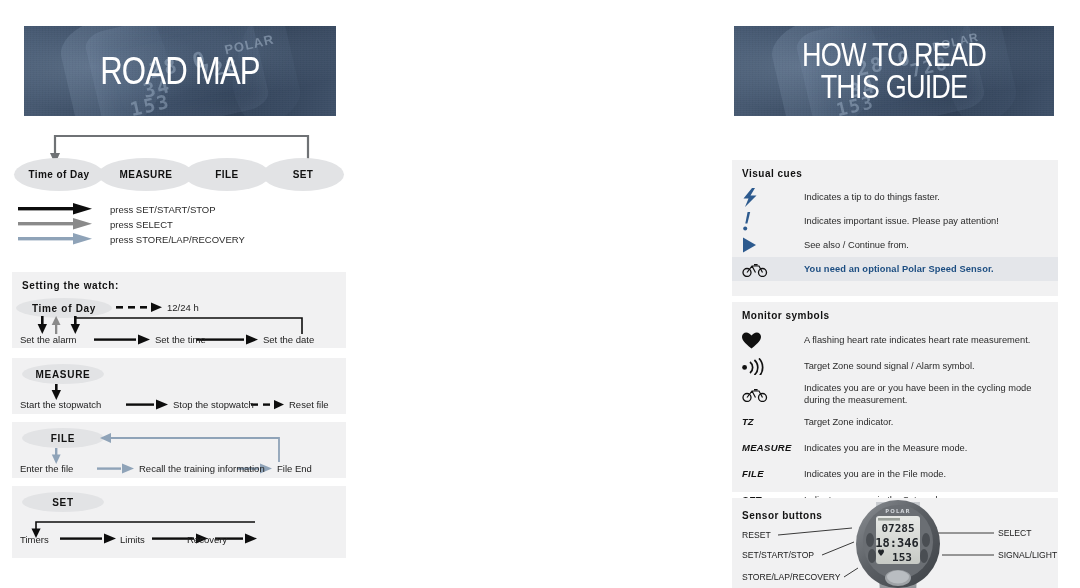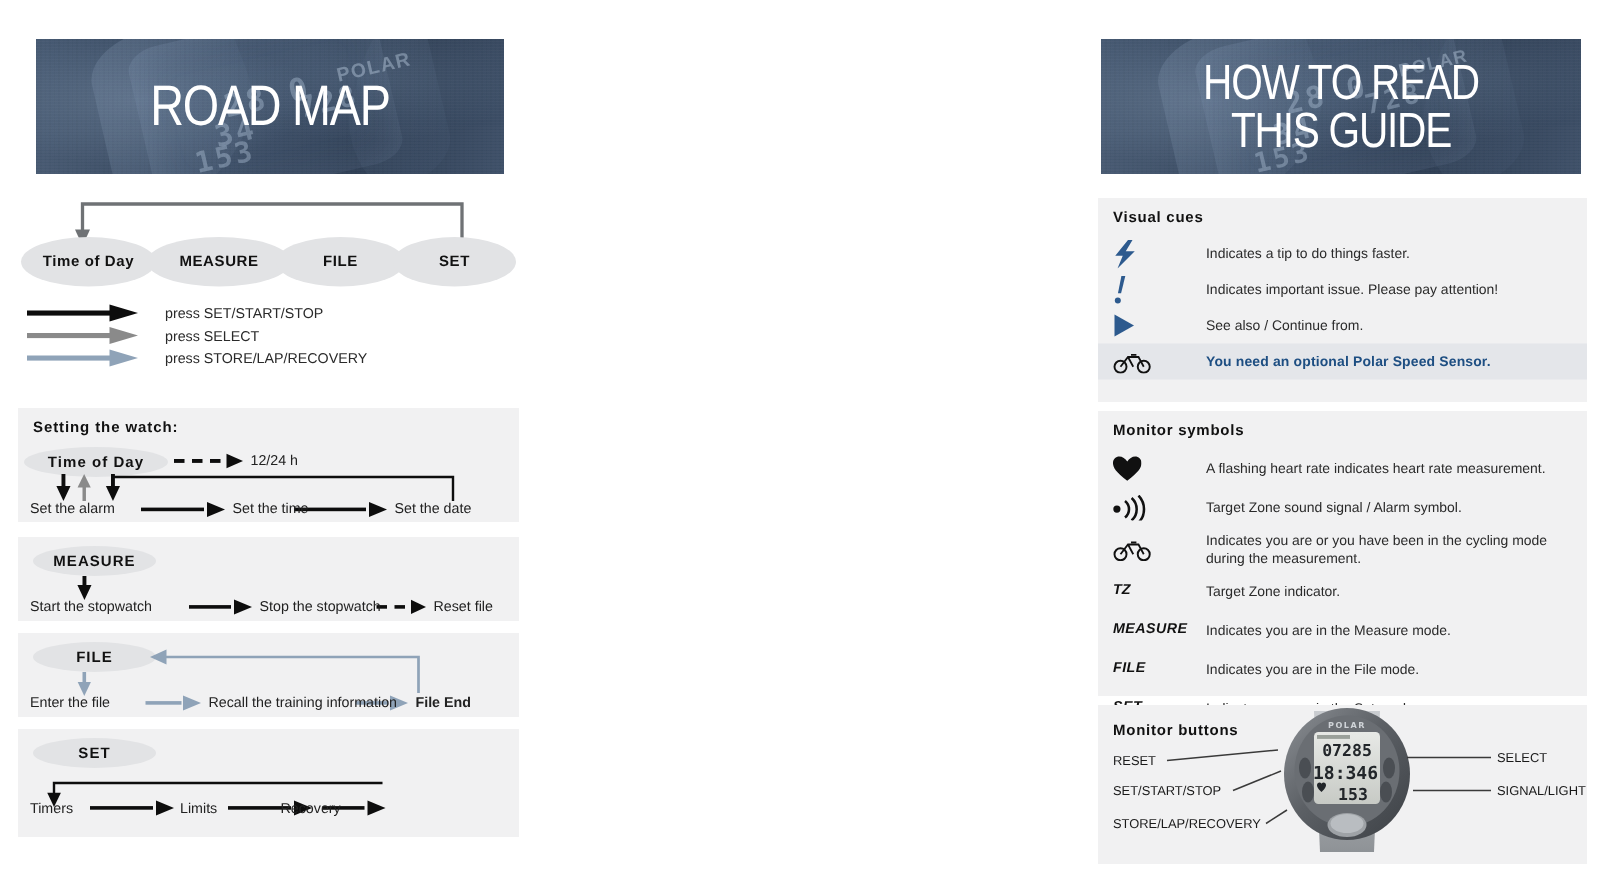--- a/index.html
+++ b/index.html
@@ -140,20 +140,21 @@
   .sect-file    { top:422px; height:56px; }
   .sect-set     { top:486px; height:72px; }
 
   
   .g-banner { left:374px; top:26px; width:320px; height:90px; }
   .g-banner .banner-title { font-size:33px; }
 
   .panel {
     position:absolute; left:372px; width:326px;
     background:#f1f1f2;
+    margin-top:28px;
   }
   .panel-hd {
     font-size:10px; font-weight:bold; color:#111;
     letter-spacing:.5px;
     padding:8px 0 6px 10px;
   }
   .cue-row {
     display:flex; align-items:center;
     min-height:24px; padding:2px 8px 2px 10px;
   }
@@ -335,21 +336,21 @@
           <rect x="85" y="45.4" width="24" height="2.4"></rect>
           <polygon points="122,46.6 110,41.6 110,51.6"></polygon>
         </g>
         <g fill="#8fa3b8">
           <rect x="225" y="45.4" width="22" height="2.4"></rect>
           <polygon points="260,46.6 248,41.6 248,51.6"></polygon>
         </g>
       </svg>
       <div class="lbl" style="left:8px; top:41px;">Enter the file</div>
       <div class="lbl" style="left:127px; top:41px;">Recall the training information</div>
-      <div class="lbl" style="left:265px; top:41px;font-weight:bold;">File End</div>
+      <div class="lbl" style="left:265px; top:41px;">File End</div>
     </div>
 
     <div class="sect sect-set">
       <div class="epill" style="left:10px; top:6px; width:82px; height:20px;">SET</div>
       <svg width="334" height="72">
 
         <path d="M243 36 L24 36 L24 46" fill="none" stroke="#0d0d0d" stroke-width="1.6"></path>
         <polygon points="24,52 19.5,42.5 28.6,42.5" fill="#0d0d0d"></polygon>
         <g fill="#0d0d0d">
           <rect x="48" y="51.4" width="42" height="2.4"></rect>
@@ -483,21 +484,21 @@
         <div class="cue-txt">Indicates you are in the File mode.</div>
       </div>
 
       <div class="cue-row" style="min-height:26px;">
         <div class="cue-ico mode">SET</div>
         <div class="cue-txt">Indicates you are in the Set mode.</div>
       </div>
     </div>
 
     <div class="panel p-btns">
-      <div class="panel-hd" style="padding-top:12px;">Monitor buttons</div>
+      <div class="panel-hd" style="padding-top:12px;">Sensor buttons</div>
 
       <div class="watch-photo">
         <svg width="96" height="108" viewBox="0 0 96 108">
           <defs>
             <linearGradient id="bodyG" x1="0" y1="0" x2="1" y2="1">
               <stop offset="0%" stop-color="#8d9196"></stop>
                 <stop offset="45%" stop-color="#5c6065"></stop>
                 <stop offset="100%" stop-color="#3c4045"></stop>
             </linearGradient>
             <linearGradient id="strapG" x1="0" y1="0" x2="0" y2="1">

